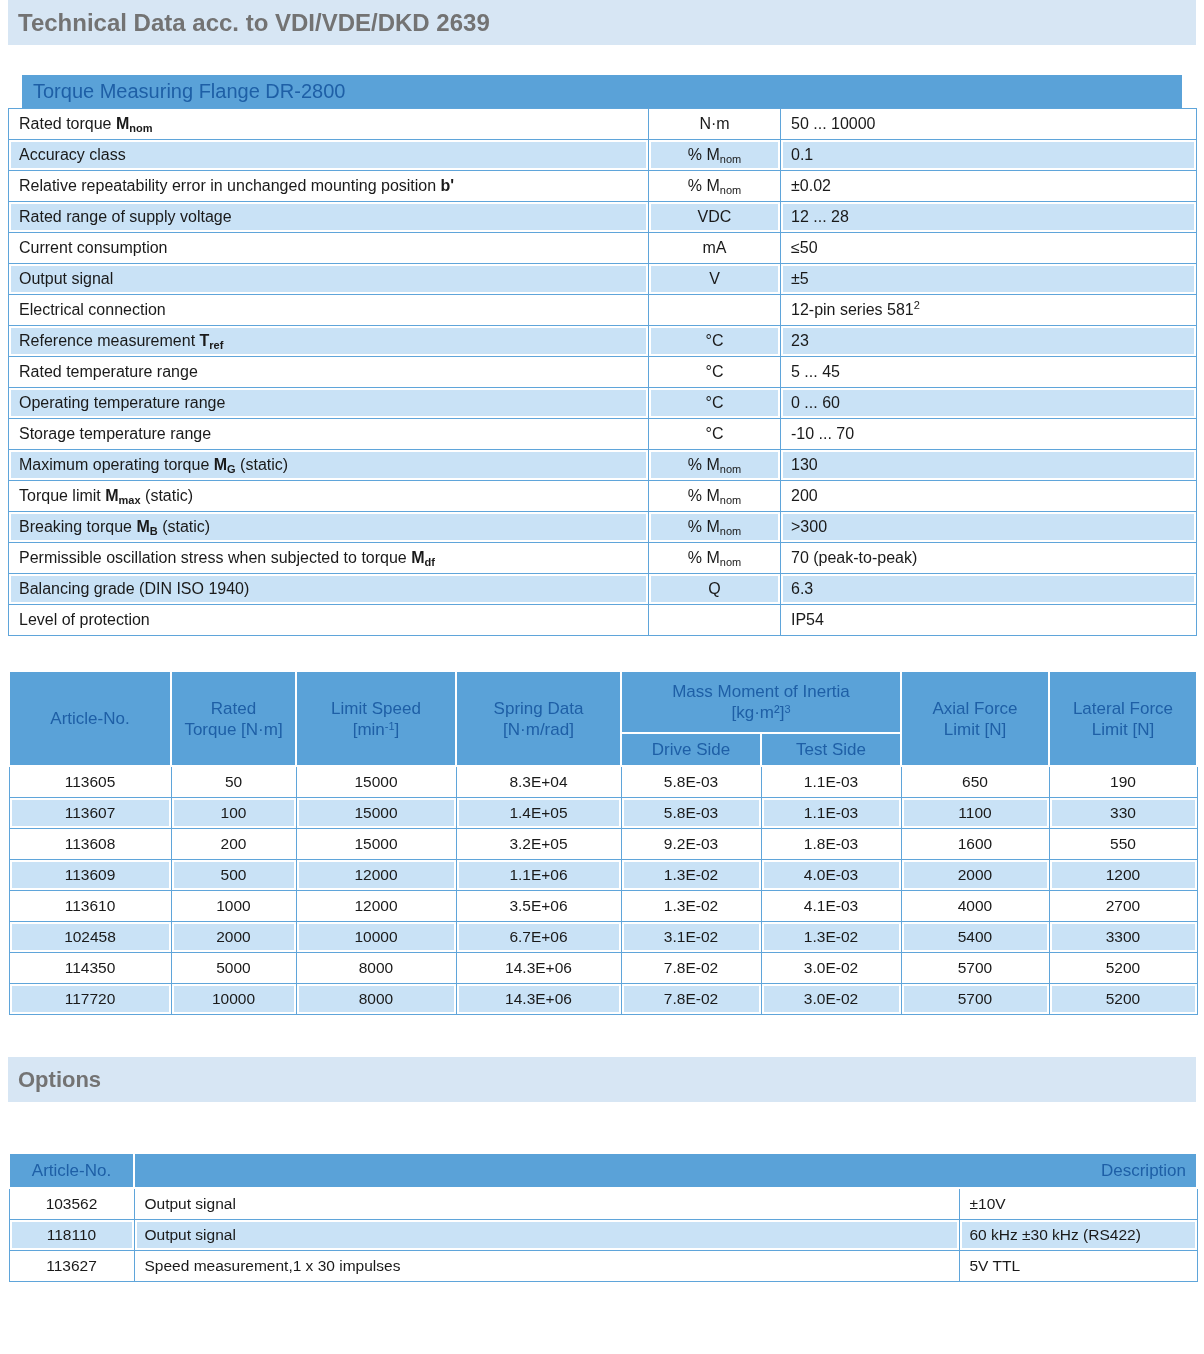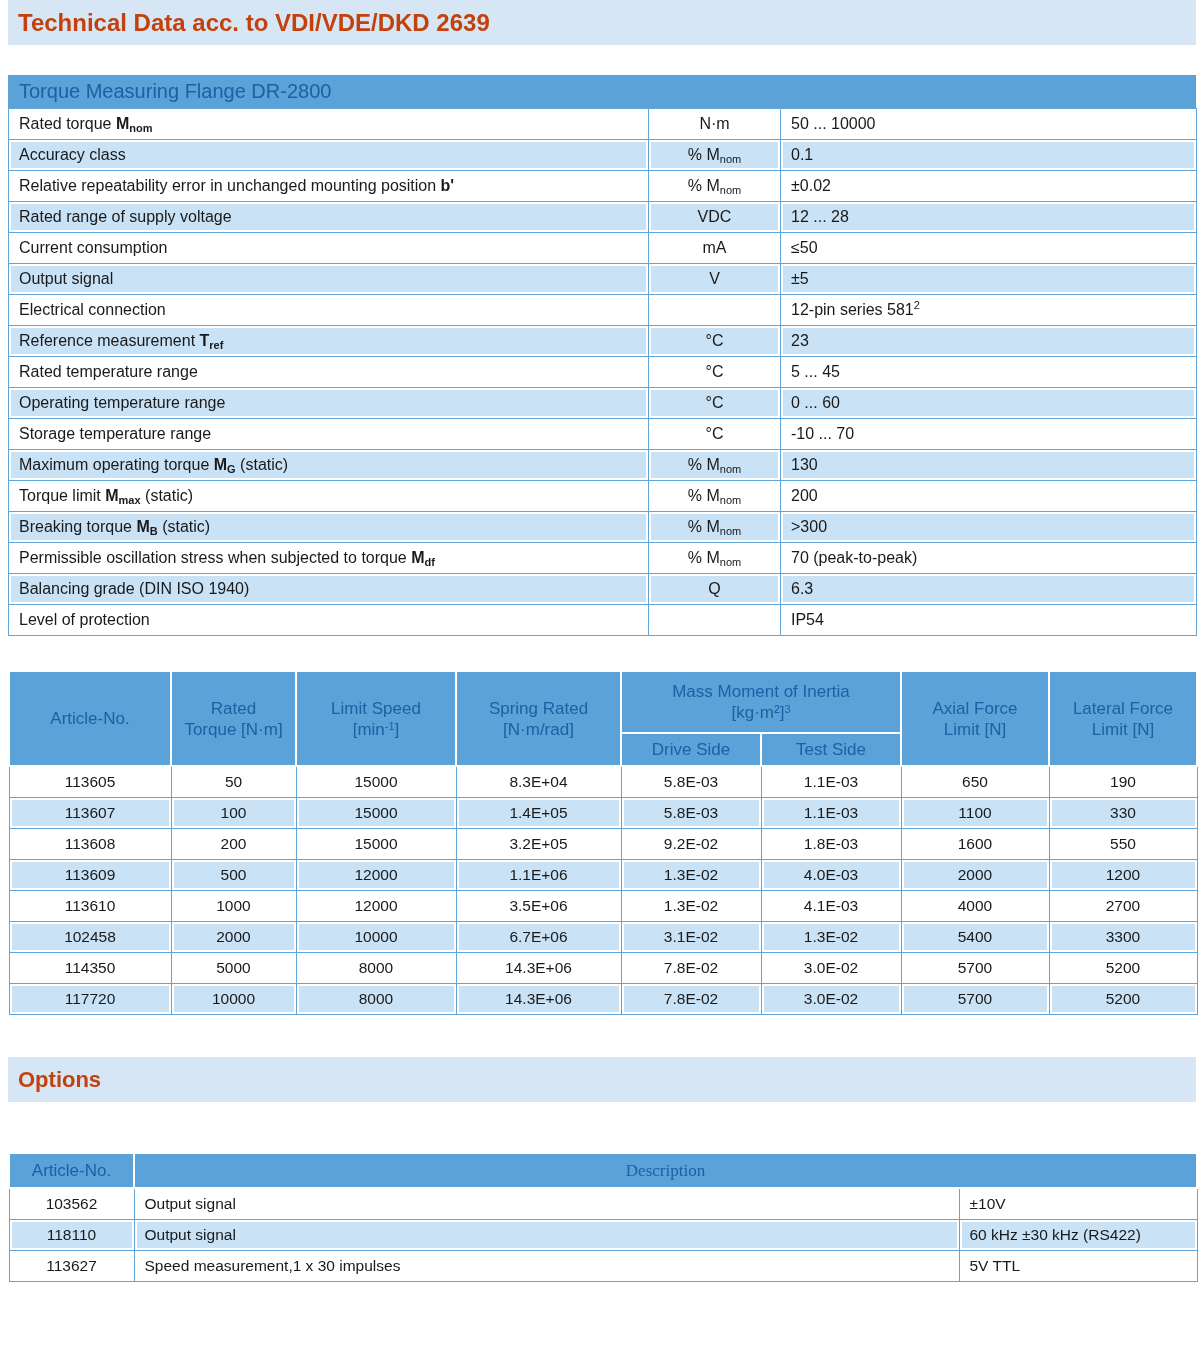--- a/index.html
+++ b/index.html
@@ -14,27 +14,27 @@
     height:45px;
     margin:0 8px 30px 8px;
     display:flex;
     align-items:center;
     padding:0 10px;
   }
   .banner h1 {
     margin:0;
     font-size:24px;
     font-weight:bold;
-    color:#c2410c;
+    color:#737373;
   }
   .banner.opts { margin-top:0; margin-bottom:50px; }
   .banner.opts h1 { font-size:22px; }
 
   .tbar {
-    margin:0 8px;
+    margin:0 22px;
     background:#5aa2d8;
     color:#1e5fa6;
     font-size:20px;
     height:33px;
     line-height:33px;
     padding:0 11px;
     white-space:nowrap;
     overflow:hidden;
   }
 
@@ -78,21 +78,21 @@
   .sp  { font-size:11px; vertical-align:6px;  line-height:1; }
   .sp2 { font-size:11px; vertical-align:5px;  line-height:1; }
 
   table.t1 { margin-bottom:34px; }
   table.t2 { margin-bottom:42px; }
   .t2 .in, .t3 .in { font-size:15.5px; }
   .t2 .h1, .t2 .h2 { line-height:21px; font-size:17px; }
   tr.mainhead { height:62px; }
   tr.subhead  { height:33px; }
   .t3 th { height:33px; font-size:17px; }
-  .t3 th.desc { text-align:center; padding:0 10px;font-family:Liberation Serif, serif; }
+  .t3 th.desc { text-align:right; padding:0 10px; }
 </style>
 </head>
 <body>
 
 <header class="banner">
   <h1>Technical Data acc. to VDI/VDE/DKD 2639</h1>
 </header>
 
 <div class="tbar">Torque Measuring Flange DR-2800</div>
 
@@ -311,21 +311,21 @@
         </th>
       <th rowspan="2">
           <div class="h1">Rated</div>
           <div class="h2">Torque [N·m]</div>
         </th>
       <th rowspan="2">
           <div class="h1">Limit Speed</div>
           <div class="h2"><span>[min</span><span class="sp2">-1</span><span>]</span></div>
         </th>
       <th rowspan="2">
-          <div class="h1">Spring Rated</div>
+          <div class="h1">Spring Data</div>
           <div class="h2">[N·m/rad]</div>
         </th>
       <th colspan="2">
           <div class="h1">Mass Moment of Inertia</div>
           <div class="h2"><span>[kg·m²]</span><span class="sp2">3</span></div>
         </th>
       <th rowspan="2">
           <div class="h1">Axial Force</div>
           <div class="h2">Limit [N]</div>
         </th>
@@ -403,21 +403,21 @@
       <td>
           <div class="in c">200</div>
         </td>
       <td>
           <div class="in c">15000</div>
         </td>
       <td>
           <div class="in c">3.2E+05</div>
         </td>
       <td>
-          <div class="in c">9.2E-02</div>
+          <div class="in c">9.2E-03</div>
         </td>
       <td>
           <div class="in c">1.8E-03</div>
         </td>
       <td>
           <div class="in c">1600</div>
         </td>
       <td>
           <div class="in c">550</div>
         </td>

